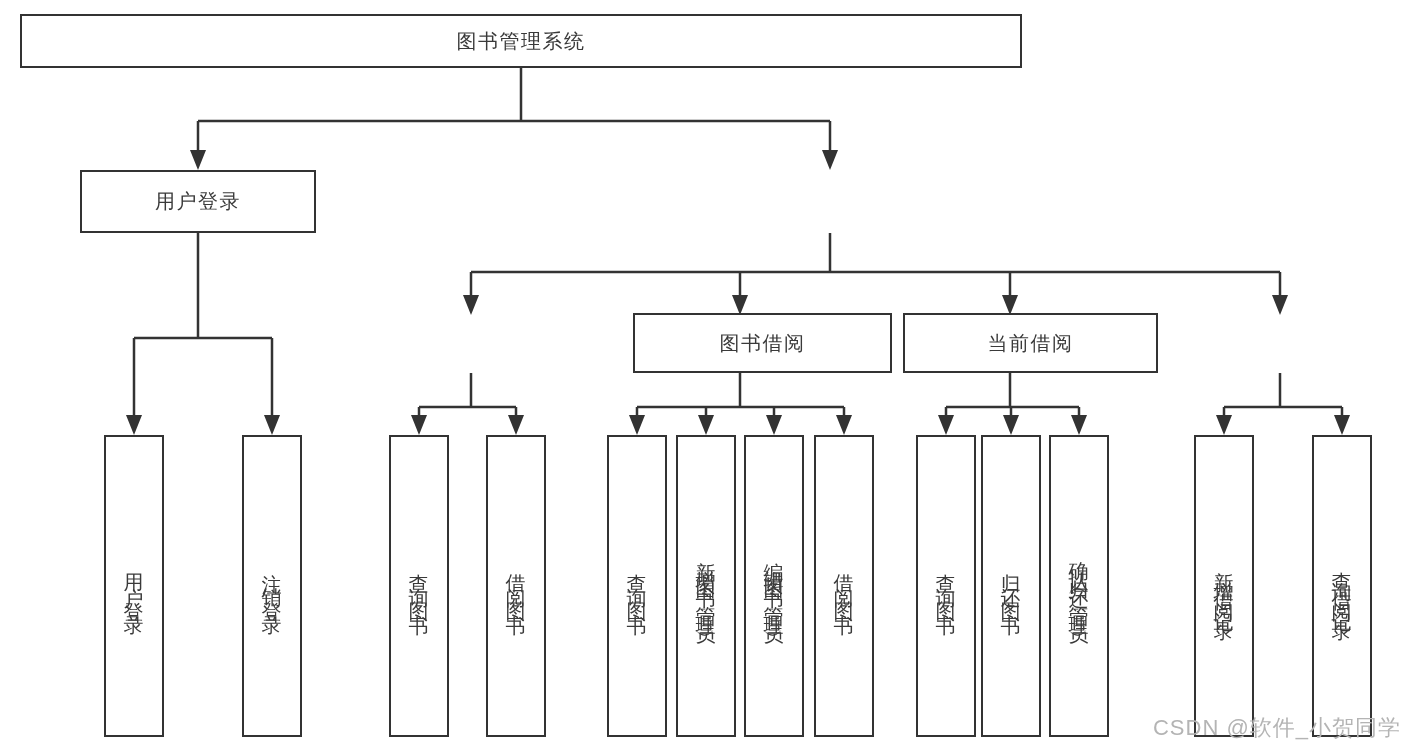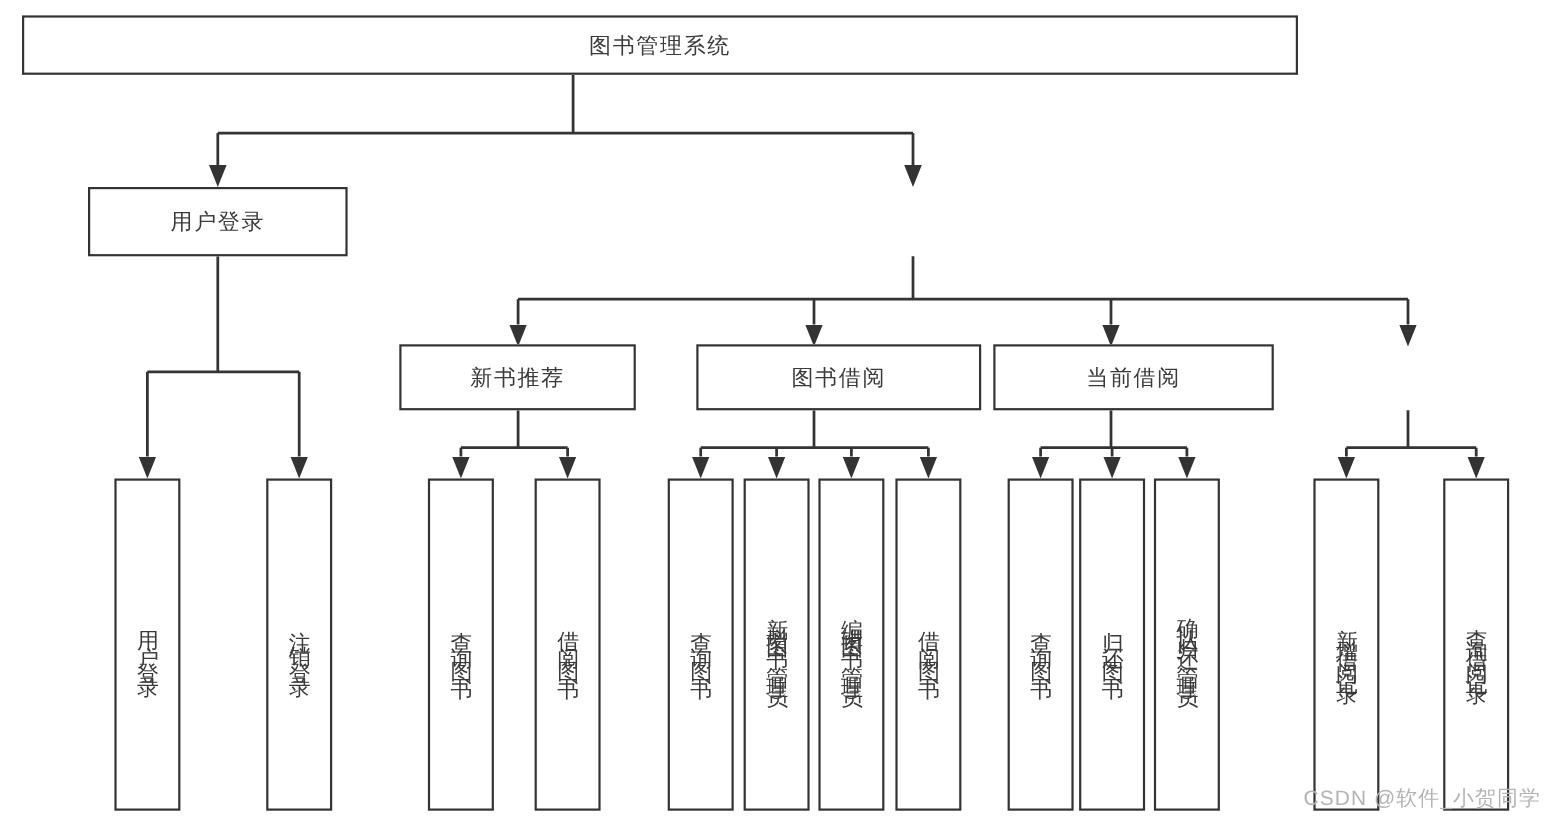--- a/index.html
+++ b/index.html
@@ -19,21 +19,21 @@
   .box.h span{font-size:20px;letter-spacing:1.5px;white-space:nowrap;}
   .box.v .vtext{
     writing-mode:vertical-rl;text-orientation:mixed;
     font-size:20px;line-height:1;white-space:nowrap;
   }
   .v-short .vtext{letter-spacing:14px;}
   .v-mid   .vtext{letter-spacing:10px;}
   .v-long  .vtext{letter-spacing:9px;}
   .watermark{
     position:absolute;top:713px;right:4px;z-index:5;
-    font-size:19px;letter-spacing:1px;color:var(--wm,#b4b4b4);white-space:nowrap;
+    font-size:22px;letter-spacing:1px;color:var(--wm,#b4b4b4);white-space:nowrap;
   }
 </style>
 </head>
 <body>
 
 <div class="canvas">
 
   <svg class="wires" xmlns="http://www.w3.org/2000/svg">
     <defs>
       <marker id="arrow" markerUnits="userSpaceOnUse" viewBox="0 -8 20 16" markerWidth="20" markerHeight="16" refX="0" refY="0" orient="auto">
@@ -68,31 +68,28 @@
     <path class="wire" d="M1010 373 V407 M946 407 H1079"></path>
     <path class="wire" d="M946 407 V415" marker-end="url(#arrow)"></path>
     <path class="wire" d="M1011 407 V415" marker-end="url(#arrow)"></path>
     <path class="wire" d="M1079 407 V415" marker-end="url(#arrow)"></path>
 
     <path class="wire" d="M1280 373 V407 M1224 407 H1342"></path>
     <path class="wire" d="M1224 407 V415" marker-end="url(#arrow)"></path>
     <path class="wire" d="M1342 407 V415" marker-end="url(#arrow)"></path>
   </svg>
 
-  <div class="box h" style="left:20px;top:14px;width:1160px;height:54px">
+  <div class="box h" style="left:20px;top:14px;width:1002px;height:54px">
     <span>图书管理系统</span>
   </div>
 
   <div class="box h" style="left:80px;top:170px;width:236px;height:63px">
     <span>用户登录</span>
   </div>
 
-  <div class="box h" style="left:363px;top:313px;width:215px;height:60px">
-    <span>新书推荐</span>
-  </div>
   <div class="box h" style="left:633px;top:313px;width:259px;height:60px">
     <span>图书借阅</span>
   </div>
   <div class="box h" style="left:903px;top:313px;width:255px;height:60px">
     <span>当前借阅</span>
   </div>
 
   <div class="box v v-short" style="left:104px;top:435px;width:60px;height:302px">
     <span class="vtext">用户登录</span>
   </div>

